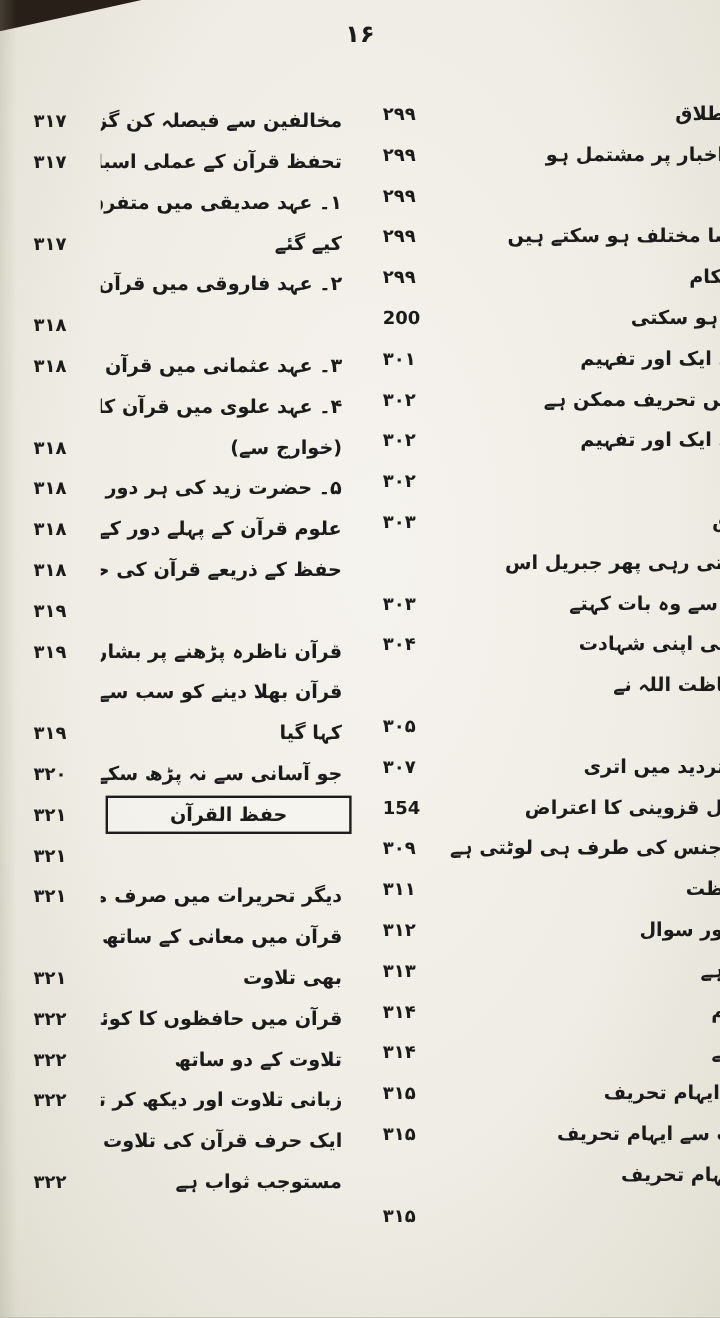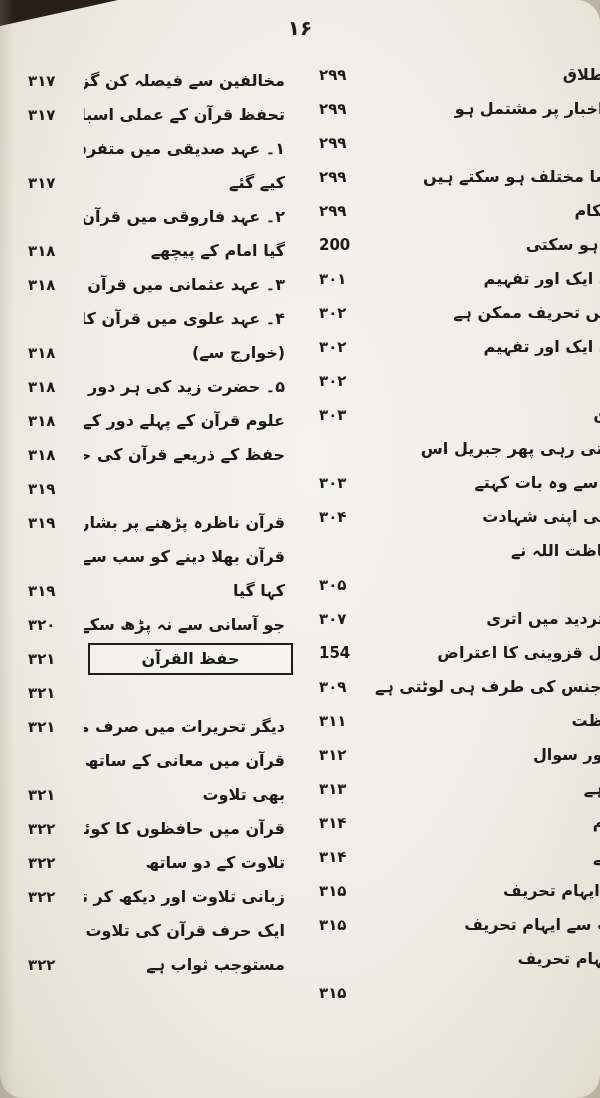--- a/index.html
+++ b/index.html
@@ -5,38 +5,37 @@
   html,body{margin:0;padding:0;}
   body{
     width:600px;height:1098px;overflow:hidden;
     font-family:"DejaVu Sans",sans-serif;
     background:#b9b3a2;
   }
   .page{
     position:relative;width:600px;height:1098px;direction:ltr;
     background:radial-gradient(ellipse at 52% 42%, #f5f3ed 0%, #efede5 55%, #e4e1d6 88%, #dcd9cc 100%);
     color:#1b1b1b;
-    border-radius:23px;
   }
   
   .corner-mark{
     position:absolute;top:0;left:0;width:118px;height:26px;
     background:#271f18;
     clip-path:polygon(0 0,100% 0,0 100%);
   }
   .edge-tint{
     position:absolute;top:0;left:0;width:14px;height:1098px;
     background:linear-gradient(to right, rgba(150,160,135,.25), rgba(150,160,135,0));
   }
   .page-number{
     position:absolute;top:16px;left:0;width:600px;text-align:center;
     font-size:20px;font-weight:bold;letter-spacing:2px;
   }
   .toc{
-    position:absolute;top:54px;left:12px;width:578px;height:1000px;
+    position:absolute;top:74px;left:12px;width:578px;height:1000px;
     display:flex;direction:ltr;
   }
   .col{display:flex;flex-direction:column;}
   .col-left{width:281px;padding-top:10px;}
   .col-right{flex:1;padding-top:4px;}
   .divider{
     width:2px;height:954px;background:#262626;margin:0 2px;
     transform:rotate(.25deg);transform-origin:top;
   }
   .row{
@@ -86,21 +85,20 @@
         <div class="row">
     <span class="num">۳۱۷</span>
     <span class="txt">کیے گئے</span>
   </div>
         <div class="row">
     <span class="num"></span>
     <span class="txt">۲۔ عہد فاروقی میں قرآن ایک جگہ پڑھا</span>
   </div>
         <div class="row">
     <span class="num">۳۱۸</span>
-    <span class="txt">گیا امام کے پیچھے</span>
   </div>
         <div class="row">
     <span class="num">۳۱۸</span>
     <span class="txt">۳۔ عہد عثمانی میں قرآن سرکاری تحفظ میں</span>
   </div>
         <div class="row">
     <span class="num"></span>
     <span class="txt">۴۔ عہد علوی میں قرآن کا معنوی تحفظ</span>
   </div>
         <div class="row">

